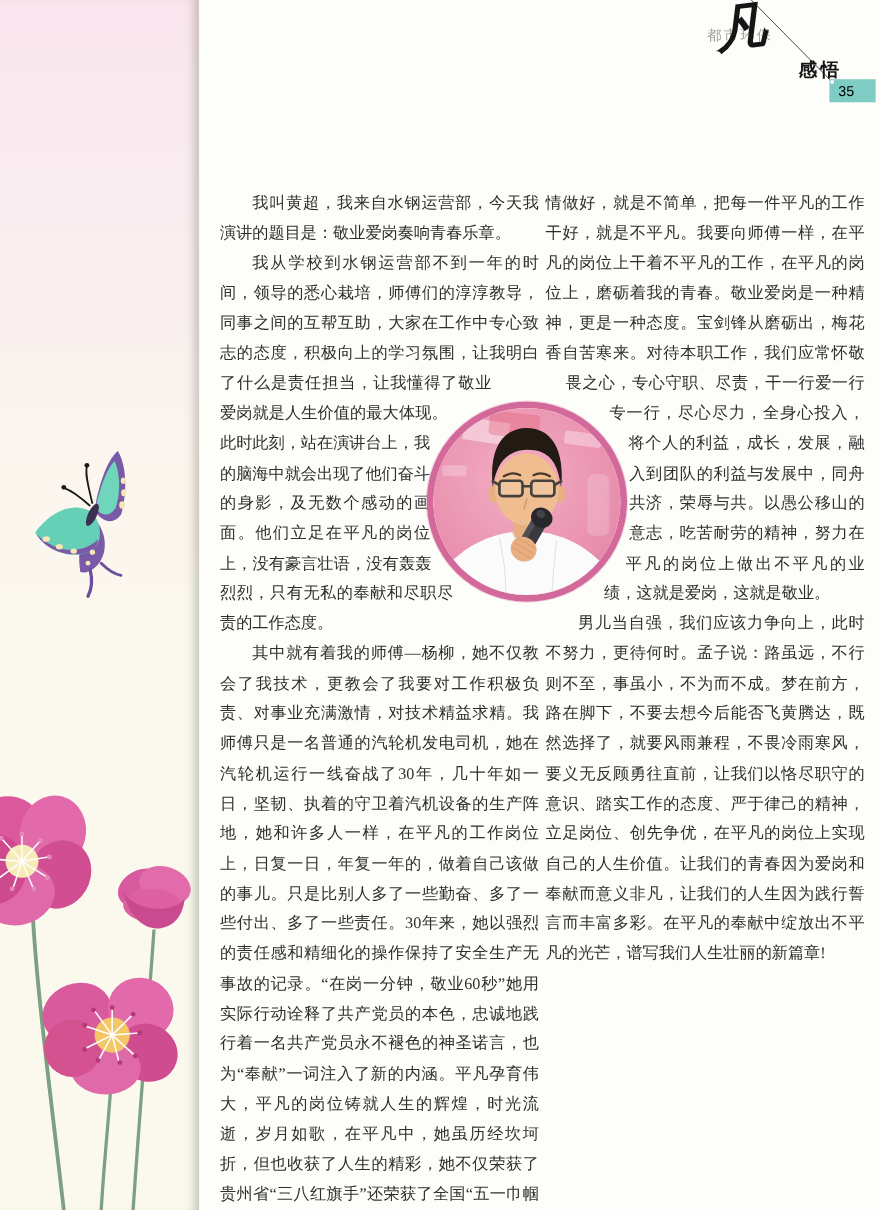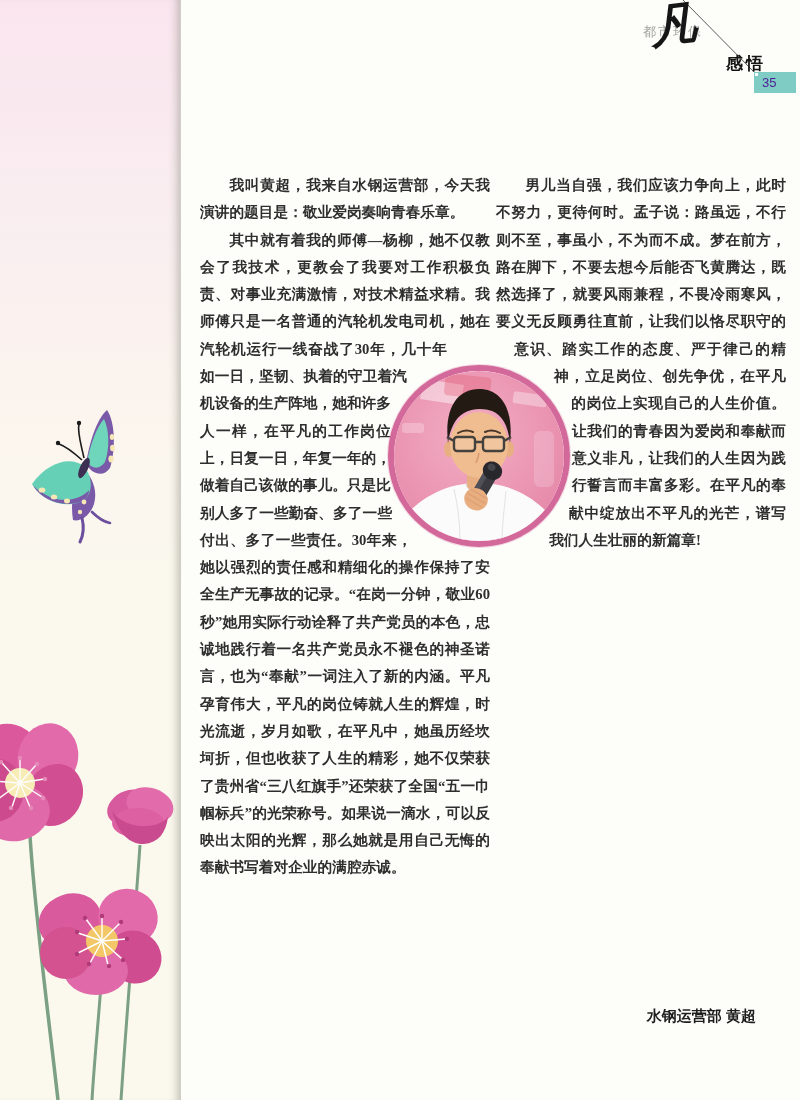--- a/index.html
+++ b/index.html
@@ -18,35 +18,35 @@
   
   .magazine-name{position:absolute;left:595px;top:23px;font-family:"Liberation Sans",sans-serif;
     font-size:13px;color:#a2a29e;letter-spacing:2px;margin-left:48px;}
   .logo-char{position:absolute;left:650px;top:2px;font-size:46px;color:#161616;
     font-family:"DejaVu Serif",serif;font-style:italic;font-weight:bold;
     transform:rotate(-7deg);line-height:1;}
   .section-label{position:absolute;left:726px;top:20px;font-family:"Liberation Sans",sans-serif;
     font-size:17px;font-weight:bold;color:#141414;letter-spacing:3px;margin-top:32px;}
   .header-line{position:absolute;left:0;top:0;pointer-events:none;}
   .page-badge{position:absolute;left:754px;top:72px;width:42px;height:21px;background:#7fccc4;
-    color:#4c1d95;font-family:"Liberation Sans",sans-serif;font-size:13px;line-height:21px;
+    color:#000000;font-family:"Liberation Sans",sans-serif;font-size:13px;line-height:21px;
     padding-left:8px;box-sizing:border-box;}
   .page-badge::before{content:"";position:absolute;left:1px;top:1px;width:3px;height:3px;background:#fff;}
 
   
   .article-title{position:absolute;left:277px;top:116px;font-family:"Liberation Sans",sans-serif;
     font-size:35px;font-weight:bold;color:#d4578c;letter-spacing:2px;white-space:nowrap;}
 
   
   .col{position:absolute;top:172px;width:290px;font-size:14.7px;line-height:27.3px;
     color:#2e2e2e;text-align:justify;}
   .col-left{left:200px;}
   .col-right{left:496px;}
   .col p{margin:0;}
-  .col p.indent{text-indent:2em;font-weight:bold;}
+  .col p.indent{text-indent:2em;}
   .push-left{float:right;width:99px;height:380px;
     shape-outside:circle(99px at 90px 284px);}
   .push-right{float:left;width:76px;height:380px;
     shape-outside:circle(99px at -16px 284px);}
 
   
   .photo{position:absolute;left:388px;top:365px;width:170px;height:170px;border-radius:50%;
     border:6px solid #d2699a;overflow:hidden;box-shadow:0 0 0 1px rgba(210,105,154,.25);}
 
   
@@ -158,32 +158,31 @@
   <div class="magazine-name">都市环保</div>
   <div class="logo-char">凡</div>
   <div class="section-label">感悟</div>
   <div class="page-badge">35</div>
 
 
   <div class="col col-left">
     <div class="push-left"></div>
 
   <p class="indent">我叫黄超，我来自水钢运营部，今天我演讲的题目是：敬业爱岗奏响青春乐章。</p>
+      <p class="indent">我从学校到水钢运营部不到一年的时间，领导的悉心栽培，师傅们的淳淳教导，同事之间的互帮互助，大家在工作中专心致志的态度，积极向上的学习氛围，让我明白了什么是责任担当，让我懂得了敬业爱岗就是人生价值的最大体现。此时此刻，站在演讲台上，我的脑海中就会出现了他们奋斗的身影，及无数个感动的画面。他们立足在平凡的岗位上，没有豪言壮语，没有轰轰烈烈，只有无私的奉献和尽职尽责的工作态度。</p>
       <p class="indent">其中就有着我的师傅—杨柳，她不仅教会了我技术，更教会了我要对工作积极负责、对事业充满激情，对技术精益求精。我师傅只是一名普通的汽轮机发电司机，她在汽轮机运行一线奋战了30年，几十年如一日，坚韧、执着的守卫着汽机设备的生产阵地，她和许多人一样，在平凡的工作岗位上，日复一日，年复一年的，做着自己该做的事儿。只是比别人多了一些勤奋、多了一些付出、多了一些责任。30年来，她以强烈的责任感和精细化的操作保持了安全生产无事故的记录。“在岗一分钟，敬业60秒”她用实际行动诠释了共产党员的本色，忠诚地践行着一名共产党员永不褪色的神圣诺言，也为“奉献”一词注入了新的内涵。平凡孕育伟大，平凡的岗位铸就人生的辉煌，时光流逝，岁月如歌，在平凡中，她虽历经坎坷折，但也收获了人生的精彩，她不仅荣获了贵州省“三八红旗手”还荣获了全国“五一巾帼标兵”的光荣称号。如果说一滴水，可以反映出太阳的光辉，那么她就是用自己无悔的奉献书写着对企业的满腔赤诚。</p>
     </div>
 
   <div class="col col-right">
     <div class="push-right"></div>
 
+  <p>情做好，就是不简单，把每一件平凡的工作干好，就是不平凡。我要向师傅一样，在平凡的岗位上干着不平凡的工作，在平凡的岗位上，磨砺着我的青春。敬业爱岗是一种精神，更是一种态度。宝剑锋从磨砺出，梅花香自苦寒来。对待本职工作，我们应常怀敬畏之心，专心守职、尽责，干一行爱一行专一行，尽心尽力，全身心投入，将个人的利益，成长，发展，融入到团队的利益与发展中，同舟共济，荣辱与共。以愚公移山的意志，吃苦耐劳的精神，努力在平凡的岗位上做出不平凡的业绩，这就是爱岗，这就是敬业。</p>
       <p class="indent">男儿当自强，我们应该力争向上，此时不努力，更待何时。孟子说：路虽远，不行则不至，事虽小，不为而不成。梦在前方，路在脚下，不要去想今后能否飞黄腾达，既然选择了，就要风雨兼程，不畏冷雨寒风，要义无反顾勇往直前，让我们以恪尽职守的意识、踏实工作的态度、严于律己的精神，立足岗位、创先争优，在平凡的岗位上实现自己的人生价值。让我们的青春因为爱岗和奉献而意义非凡，让我们的人生因为践行誓言而丰富多彩。在平凡的奉献中绽放出不平凡的光芒，谱写我们人生壮丽的新篇章!</p>
     </div>
 
-  <div class="col col-right" style="top:988px;">
-    <div class="signature">水钢运营部 黄超</div>
-  </div>
 
   <div class="photo">
     <svg width="170" height="170" viewBox="0 0 170 170">
       <defs>
         <radialGradient id="pbg" cx="45%" cy="38%" r="80%">
           <stop offset="0" stop-color="#f2aec3"></stop>
             <stop offset="0.6" stop-color="#ea93b1"></stop>
             <stop offset="1" stop-color="#e27fa2"></stop>
         </radialGradient>
       </defs>

